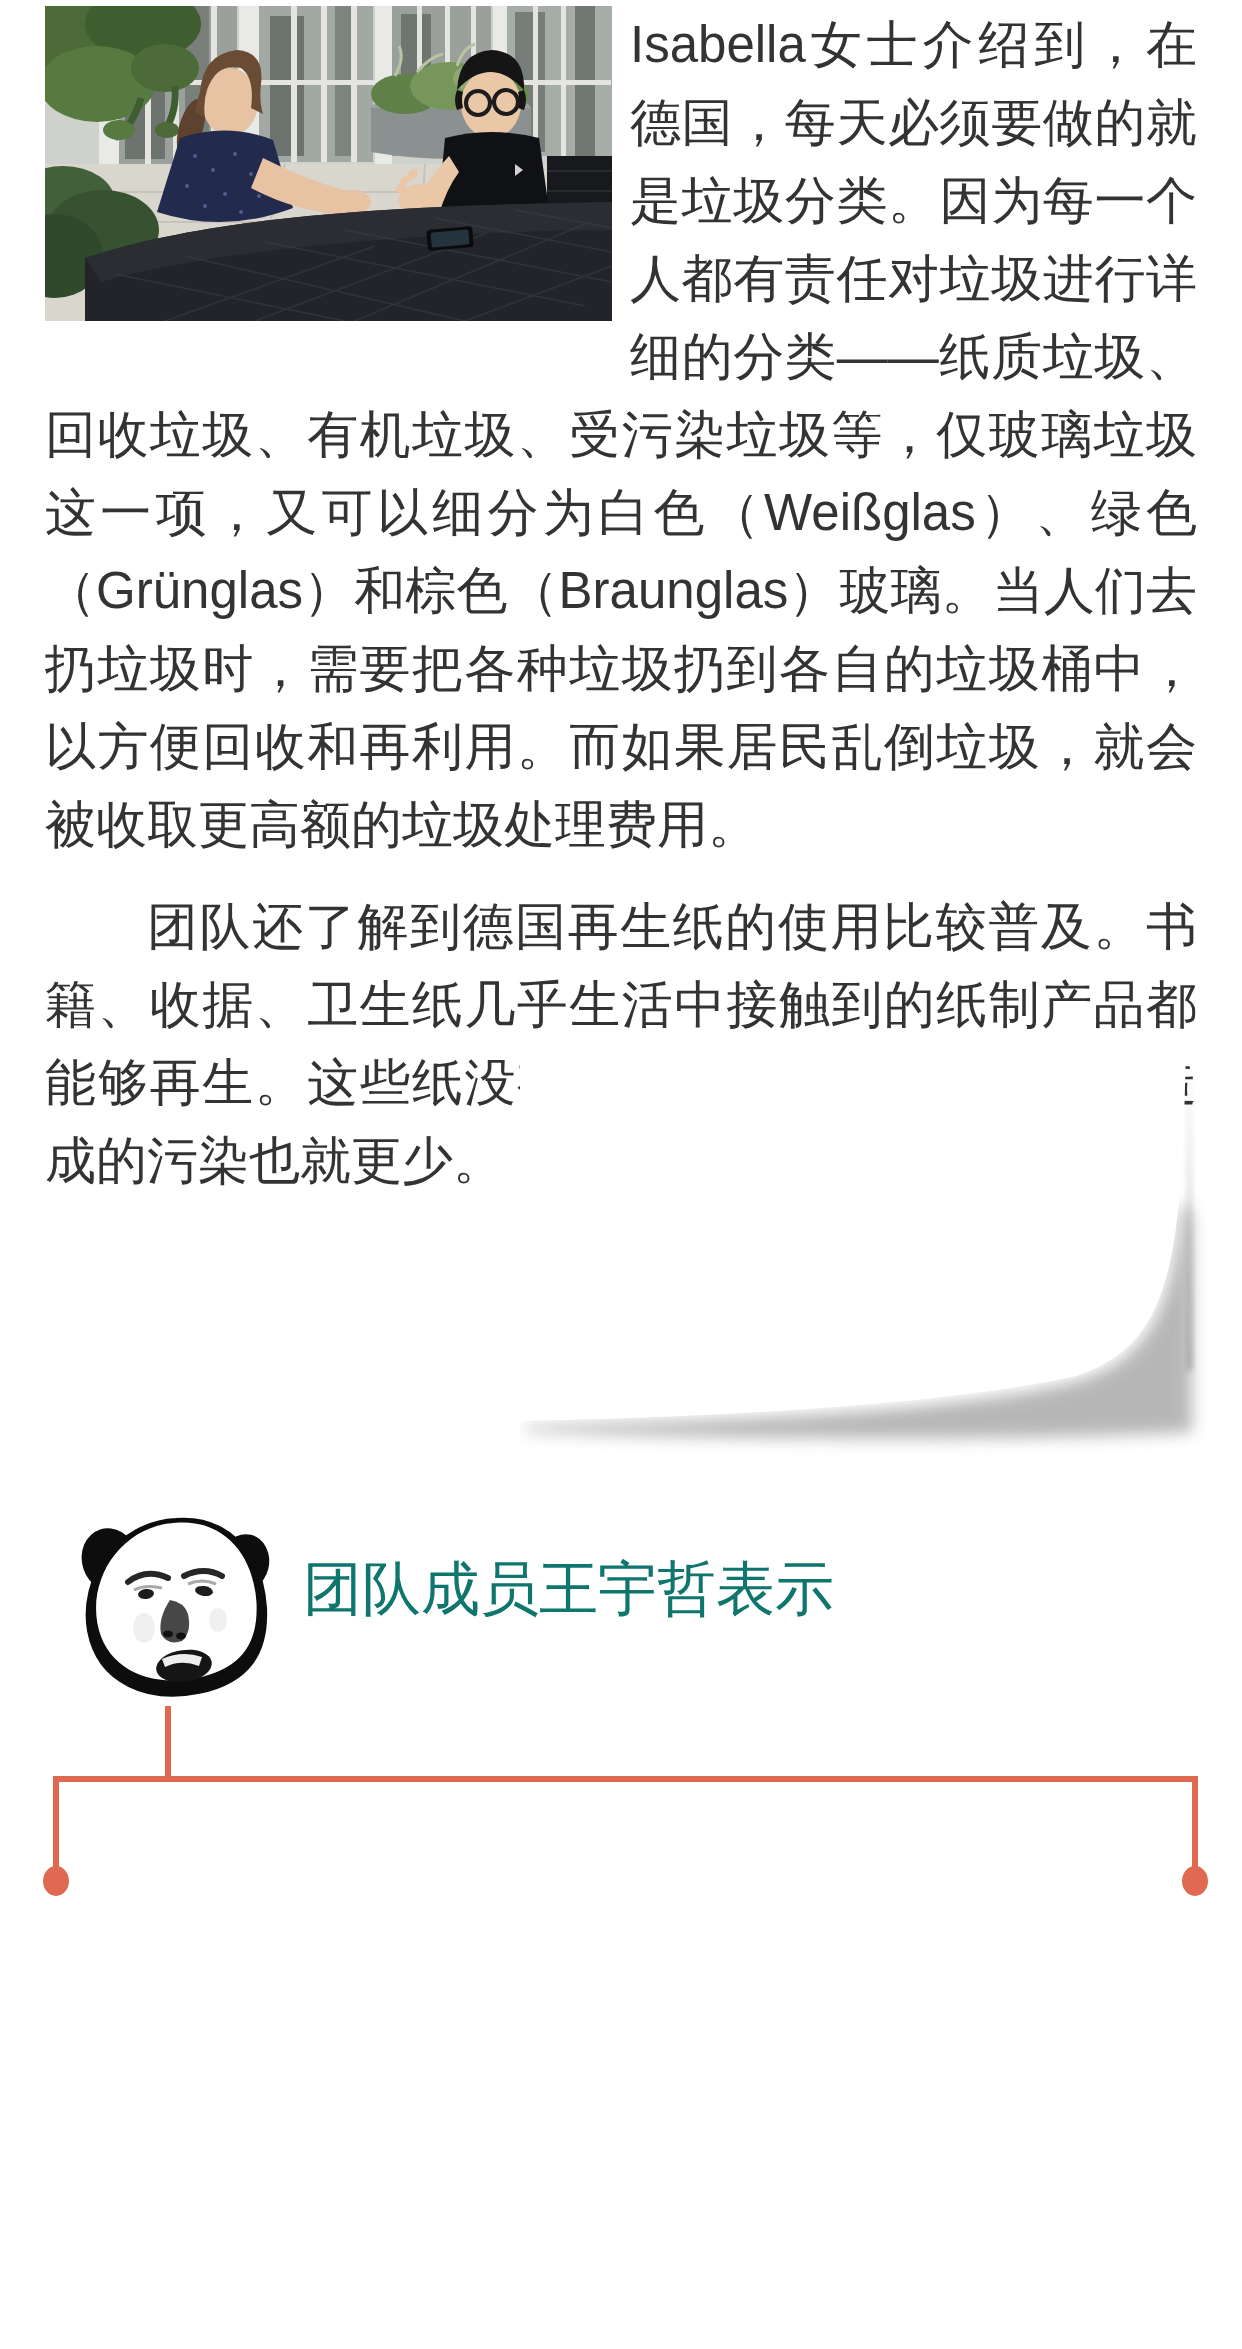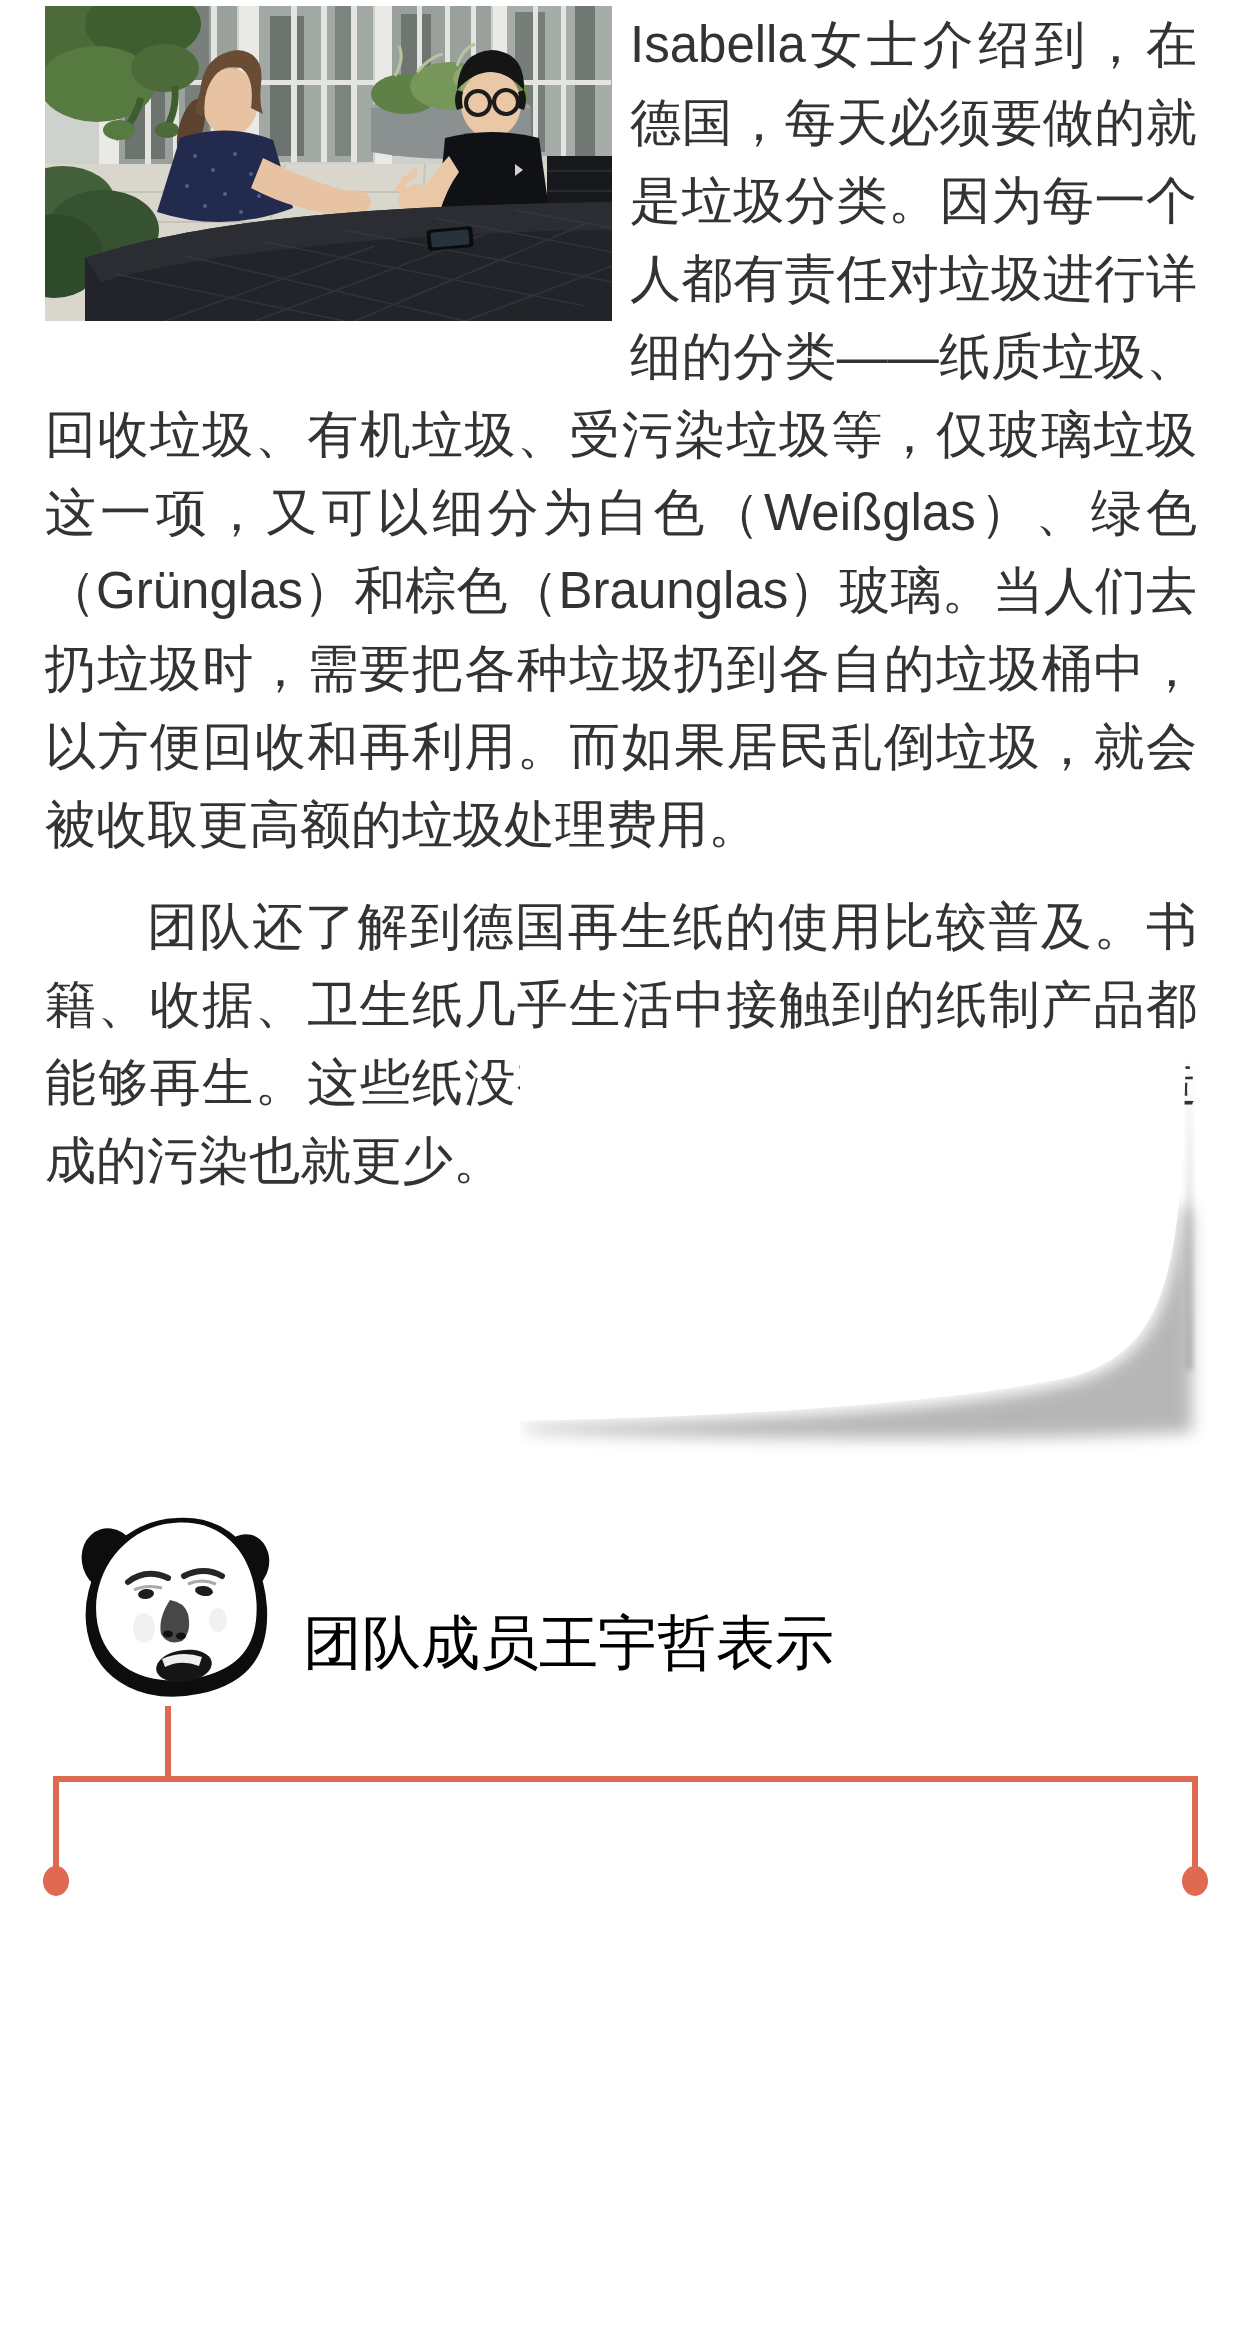--- a/index.html
+++ b/index.html
@@ -28,22 +28,22 @@
     float:left;
     width:567px;height:315px;
     margin:0 18px 36px 0;
     overflow:hidden;
     background:#d7d6d2;
   }
   .photo-float svg{display:block;}
   .curl{position:absolute;left:520px;top:1030px;width:722px;height:430px;pointer-events:none;}
   .panda{position:absolute;left:78px;top:1516px;width:196px;height:184px;}
   .speaker-label{
-    position:absolute;left:303px;top:1611px;
-    font-size:59px;line-height:64px;color:#000000;white-space:nowrap;
+    position:absolute;left:303px;top:1557px;
+    font-size:59px;line-height:64px;color:#0f766e;white-space:nowrap;
   }
   .bracket-seg{position:absolute;background:#e06952;}
   .b-conn{left:165px;top:1706px;width:6px;height:74px;}
   .b-h{left:53px;top:1776px;width:1145px;height:6px;}
   .b-l{left:53px;top:1776px;width:6px;height:94px;}
   .b-r{left:1192px;top:1776px;width:6px;height:94px;}
   .b-dot{position:absolute;width:26px;height:30px;border-radius:50%;background:#e06952;}
   .b-dot-l{left:43px;top:1866px;}
   .b-dot-r{left:1182px;top:1866px;}
 </style>

